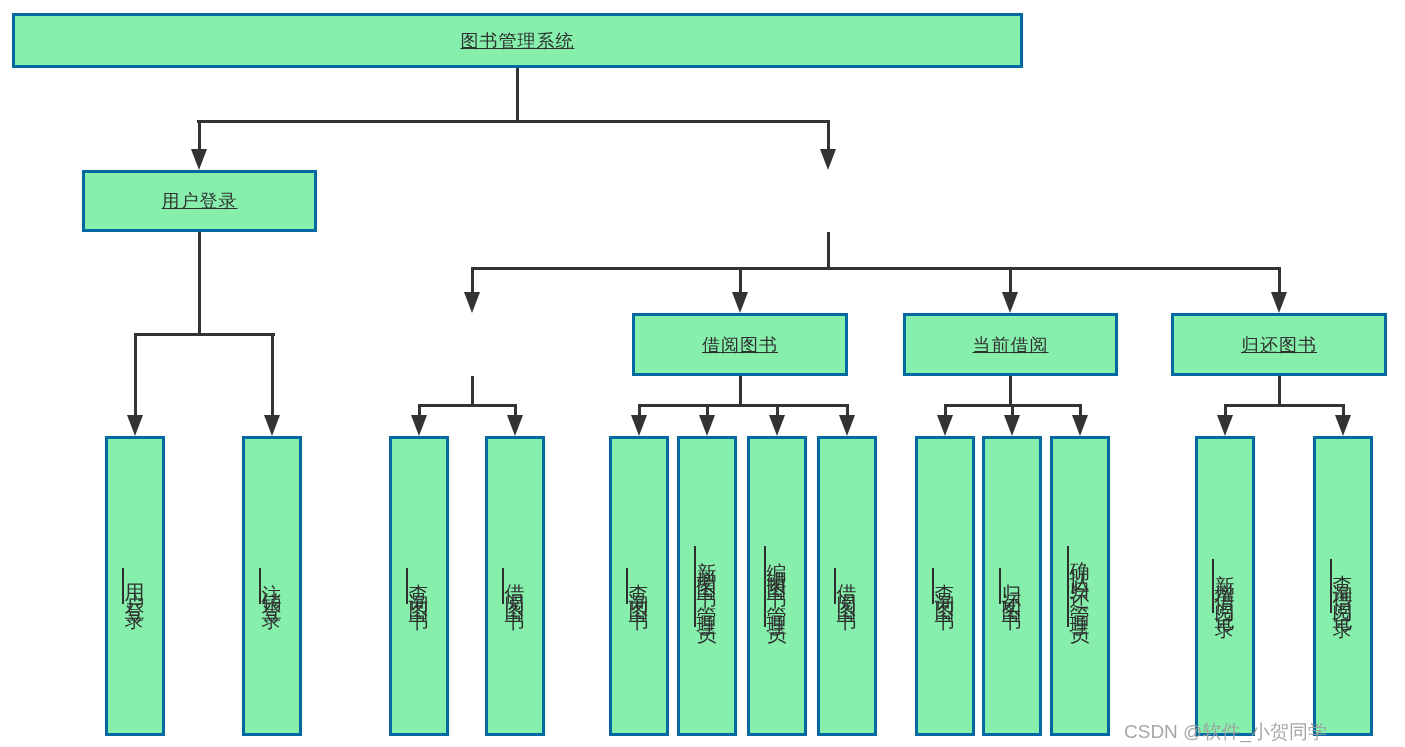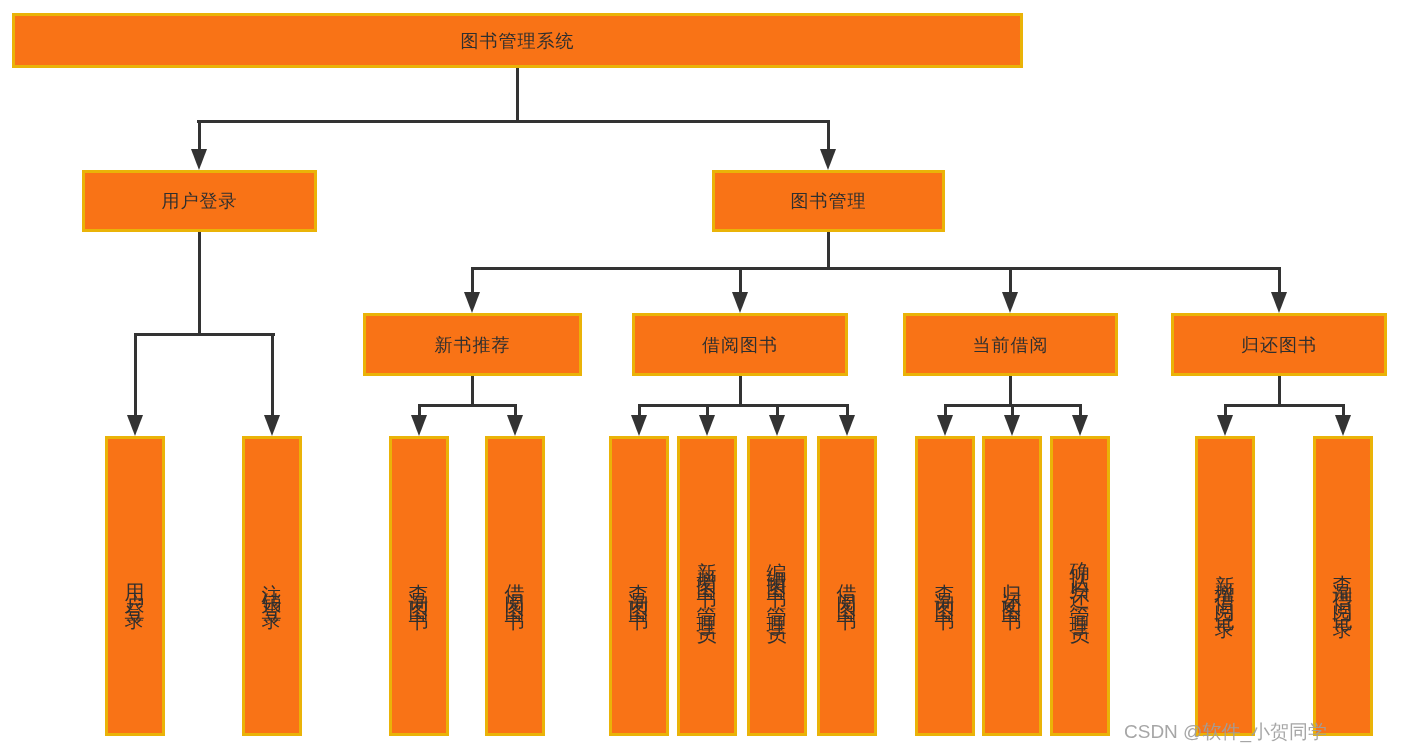--- a/index.html
+++ b/index.html
@@ -7,28 +7,29 @@
     position:relative;
     width:1405px;height:747px;
     background:#ffffff;
     font-family:"Liberation Sans", sans-serif;
     color:#2f2f2f;
     overflow:hidden;
   }
   .box{
     position:absolute;
     box-sizing:border-box;
-    border:3px solid #eab308;
-    background:#f97316;
+    border:3px solid #0369a1;
+    background:#86efac;
     display:flex;
     align-items:center;
     justify-content:center;
     font-size:18px;
     letter-spacing:1px;
     color:#2f2f2f;
+    text-decoration:underline;
   }
   .vbox{
     width:60px;height:300px;
   }
   .vbox span{
     writing-mode:vertical-rl;
     font-size:20px;
     letter-spacing:9px;
     line-height:1;
     color:#2f2f2f;
@@ -52,23 +53,21 @@
   }
 </style>
 </head>
 <body>
 
 <div class="canvas">
 
   <div class="box" style="left:12px;top:13px;width:1011px;height:55px">图书管理系统</div>
 
   <div class="box" style="left:82px;top:170px;width:235px;height:62px">用户登录</div>
-  <div class="box" style="left:712px;top:170px;width:233px;height:62px">图书管理</div>
 
-  <div class="box" style="left:363px;top:313px;width:219px;height:63px">新书推荐</div>
   <div class="box" style="left:632px;top:313px;width:216px;height:63px">借阅图书</div>
   <div class="box" style="left:903px;top:313px;width:215px;height:63px">当前借阅</div>
   <div class="box" style="left:1171px;top:313px;width:216px;height:63px">归还图书</div>
 
   <div class="box vbox" style="left:105px;top:436px">
     <span>用户登录</span>
   </div>
   <div class="box vbox" style="left:242px;top:436px">
     <span>注销登录</span>
   </div>

